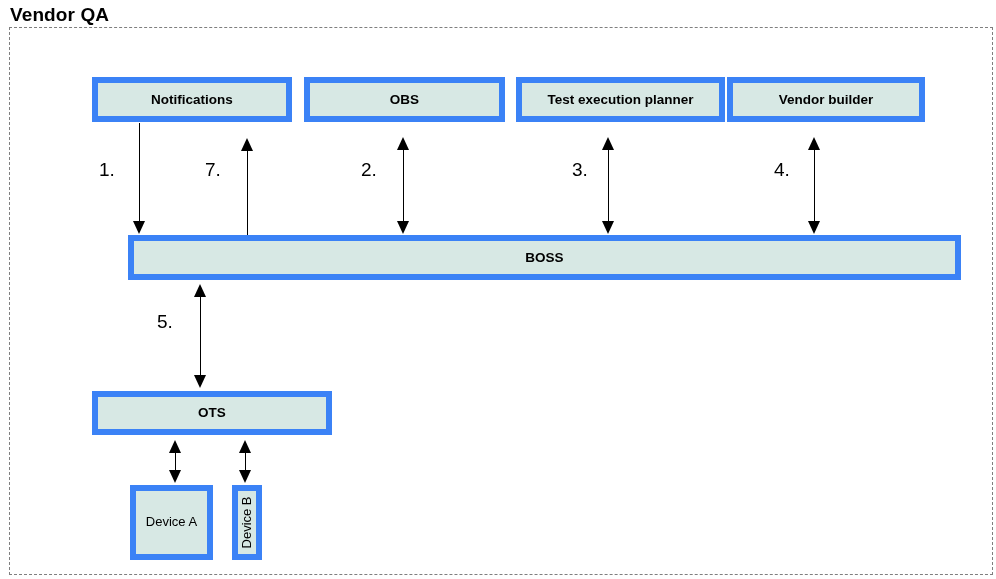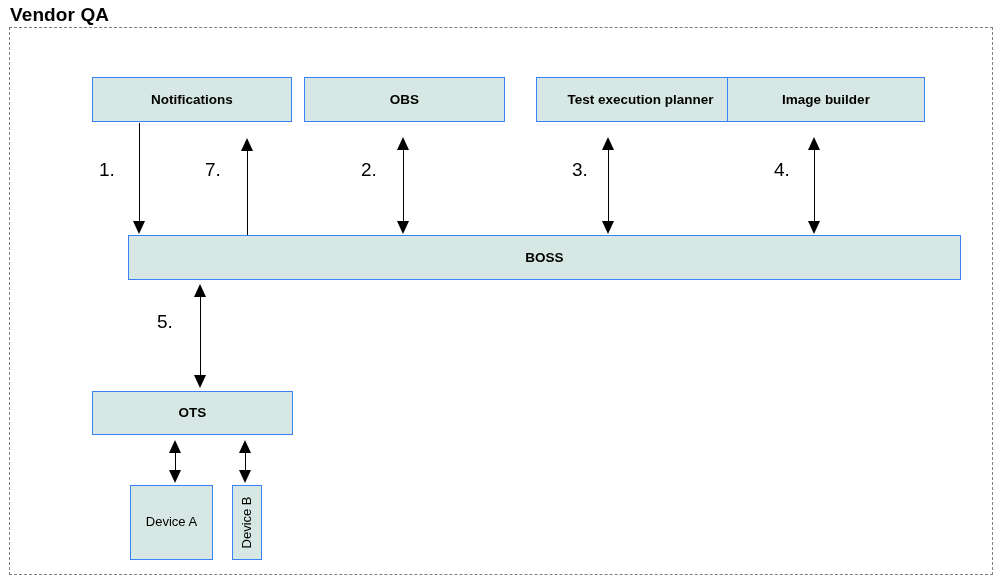--- a/index.html
+++ b/index.html
@@ -37,21 +37,21 @@
     font-family: "Liberation Sans", sans-serif;
     font-weight: bold;
     line-height: 24px;
     white-space: nowrap;
     letter-spacing: 0.1px;
   }
   
   .node {
     position: absolute;
     background: #d7e8e4;
-    border: 1px solid #3b82f6;
+    border: 6px solid #3b82f6;
     box-sizing: border-box;
     display: flex;
     align-items: center;
     justify-content: center;
     color: #000000;
     font-family: "Liberation Sans", sans-serif;
     font-weight: bold;
     font-size: 13.5px;
     text-align: center;
     line-height: 1.15;
@@ -104,33 +104,33 @@
   <div class="boundary-title">Vendor QA</div>
 
   <div class="node" style="left:92px; top:77px; width:200px; height:45px;">
     <span>Notifications</span>
   </div>
 
   <div class="node" style="left:304px; top:77px; width:201px; height:45px;">
     <span>OBS</span>
   </div>
 
-  <div class="node" style="left:536px; top:77px; width:209px; height:45px;">
+  <div class="node" style="left:516px; top:77px; width:209px; height:45px;">
     <span>Test execution planner</span>
   </div>
 
   <div class="node" style="left:727px; top:77px; width:198px; height:45px;">
-    <span>Image builder</span>
+    <span>Vendor builder</span>
   </div>
 
   <div class="node" style="left:92px; top:235px; width:833px; height:45px;margin-left:36px;">
     <span>BOSS</span>
   </div>
 
-  <div class="node" style="left:92px; top:391px; width:201px; height:44px;">
+  <div class="node" style="left:92px; top:391px; width:240px; height:44px;">
     <span>OTS</span>
   </div>
 
   <div class="node device" style="left:130px; top:485px; width:83px; height:75px;">
     <span>Device A</span>
   </div>
 
   <div class="node device device-vertical" style="left:232px; top:485px; width:30px; height:75px;">
     <span>Device B</span>
   </div>

